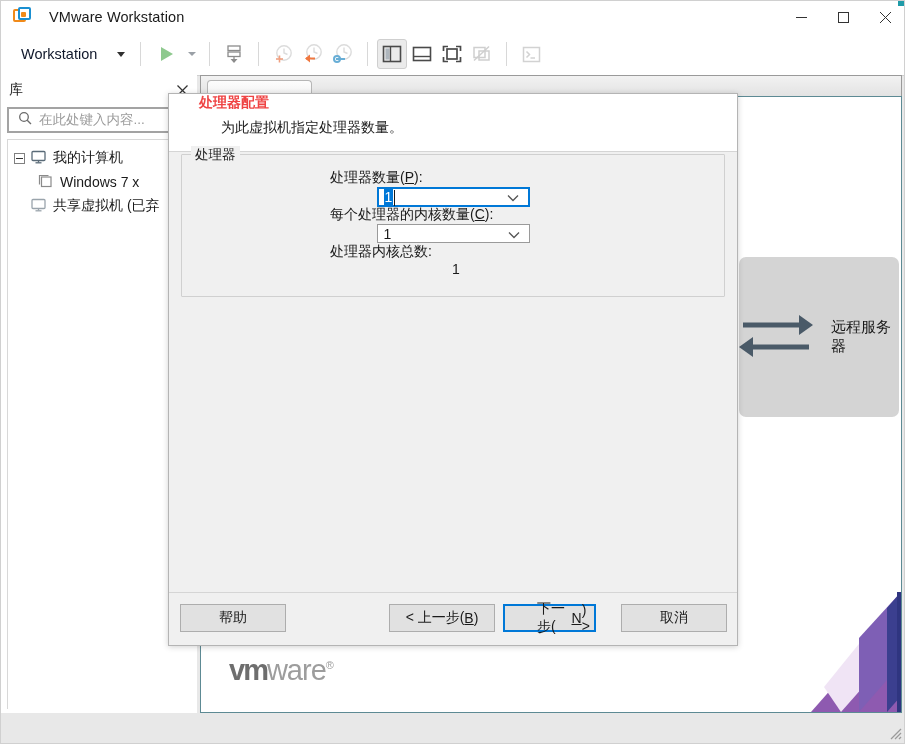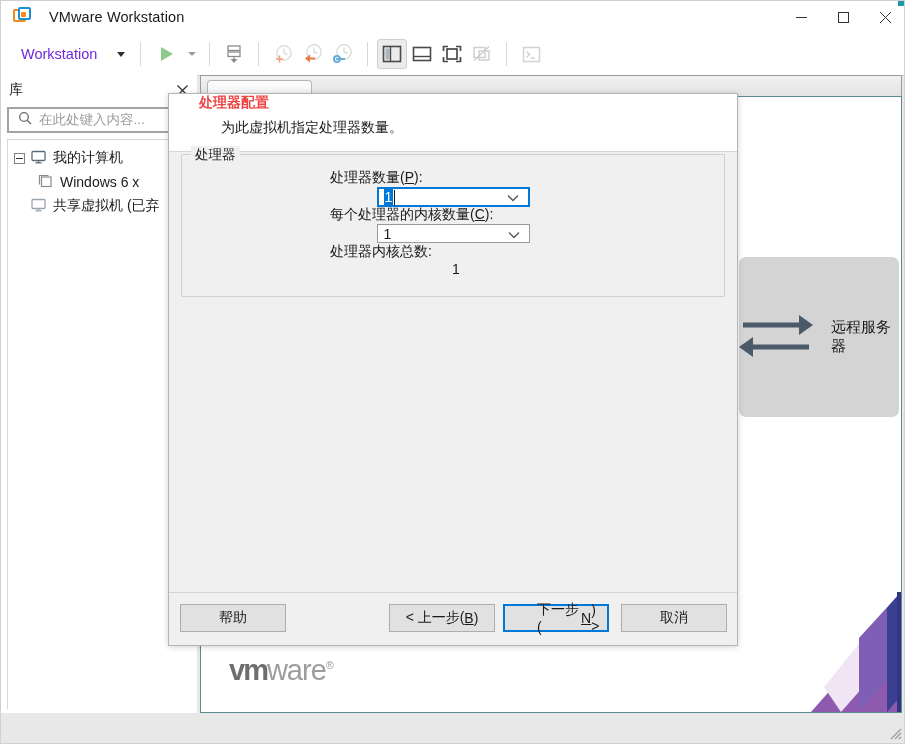--- a/index.html
+++ b/index.html
@@ -74,21 +74,21 @@
   .toolbar {
     position: absolute; left: 0; top: 32px;
     width: 905px; height: 42px;
     background: #ffffff;
     border-bottom: 1px solid #cfcfcf;
     display: flex; align-items: center;
   }
   .ws-menu {
     display: flex; align-items: center; gap: 20px;
     margin-left: 14px; padding: 4px 6px;
-    font-size: 14.5px; color: #6d28d9;
+    font-size: 14.5px; color: #0f172a;
     cursor: default;
   }
   .caret {
     width: 0; height: 0;
     border-left: 4.5px solid transparent;
     border-right: 4.5px solid transparent;
     border-top: 5px solid #303030;
   }
   .caret.sm {
     border-left-width: 4px; border-right-width: 4px;
@@ -366,21 +366,21 @@
     background: #e1e1e1;
     border: 1px solid #adadad;
     box-sizing: border-box;
     font-size: 14px; color: #1a1a1a;
     display: flex; align-items: center; justify-content: center;
     cursor: default;
   }
   .btn u { text-decoration: underline; }
   .btn-help   { left: 11px;  width: 106px; }
   .btn-back   { left: 220px; width: 106px; }
-  .btn-next   { left: 334px; width: 106px; border: 2px solid #0078d7; background: #e1e1e1; padding-left: 32px; }
+  .btn-next   { left: 334px; width: 93px; border: 2px solid #0078d7; background: #e1e1e1; padding-left: 32px; }
   .btn-cancel { left: 452px; width: 106px; }
 </style>
 </head>
 <body>
 
 <div class="app">
 
   <div class="titlebar">
     <div class="app-logo">
       <div class="sq-o"></div>
@@ -535,21 +535,21 @@
         </span>
         <span>我的计算机</span>
       </div>
       <div class="tree-row child">
         <span class="tree-icon">
           <svg width="15" height="14" viewBox="0 0 15 14">
             <rect x="3.5" y="3" width="9.5" height="9.5" fill="none" stroke="#8b8b8b" stroke-width="1.2"></rect>
             <path d="M1.5 10.5 V1.5 H10.5" fill="none" stroke="#8b8b8b" stroke-width="1.2"></path>
           </svg>
         </span>
-        <span>Windows 6 x</span>
+        <span>Windows 7 x</span>
       </div>
       <div class="tree-row lvl1">
         <span class="expander empty"></span>
         <span class="tree-icon">
           <svg width="15" height="14" viewBox="0 0 15 14">
             <rect x="1" y="1.5" width="13" height="9" rx="1" fill="none" stroke="#9aa4ac" stroke-width="1.3"></rect>
             <line x1="7.5" y1="10.5" x2="7.5" y2="12.5" stroke="#9aa4ac" stroke-width="1.3"></line>
             <line x1="4.5" y1="12.8" x2="10.5" y2="12.8" stroke="#9aa4ac" stroke-width="1.3"></line>
           </svg>
         </span>

